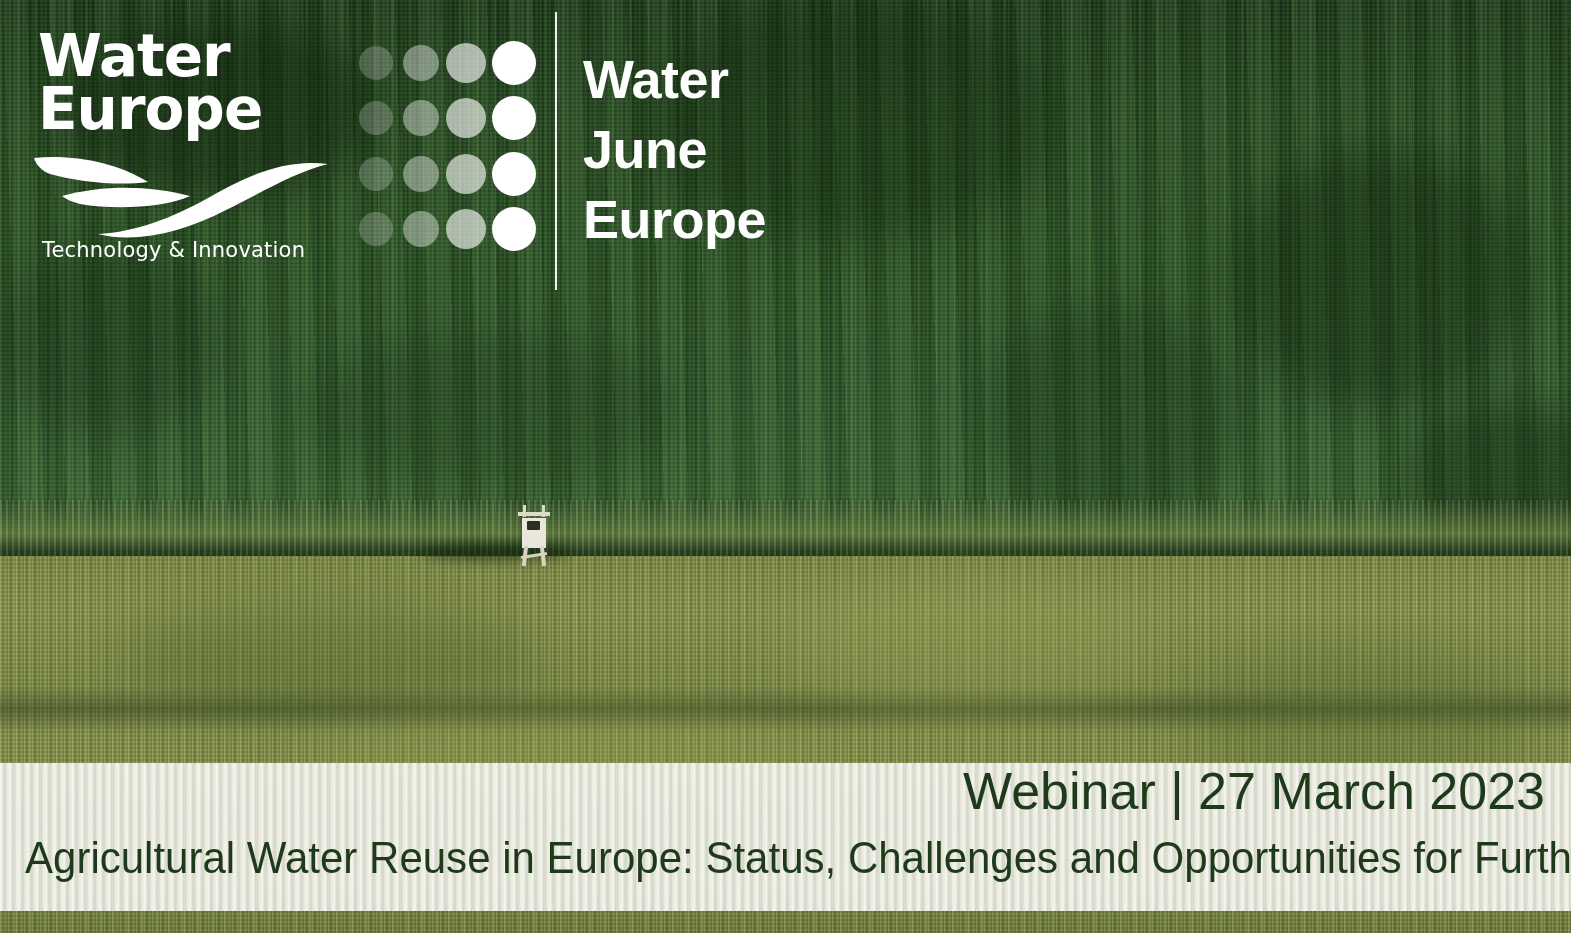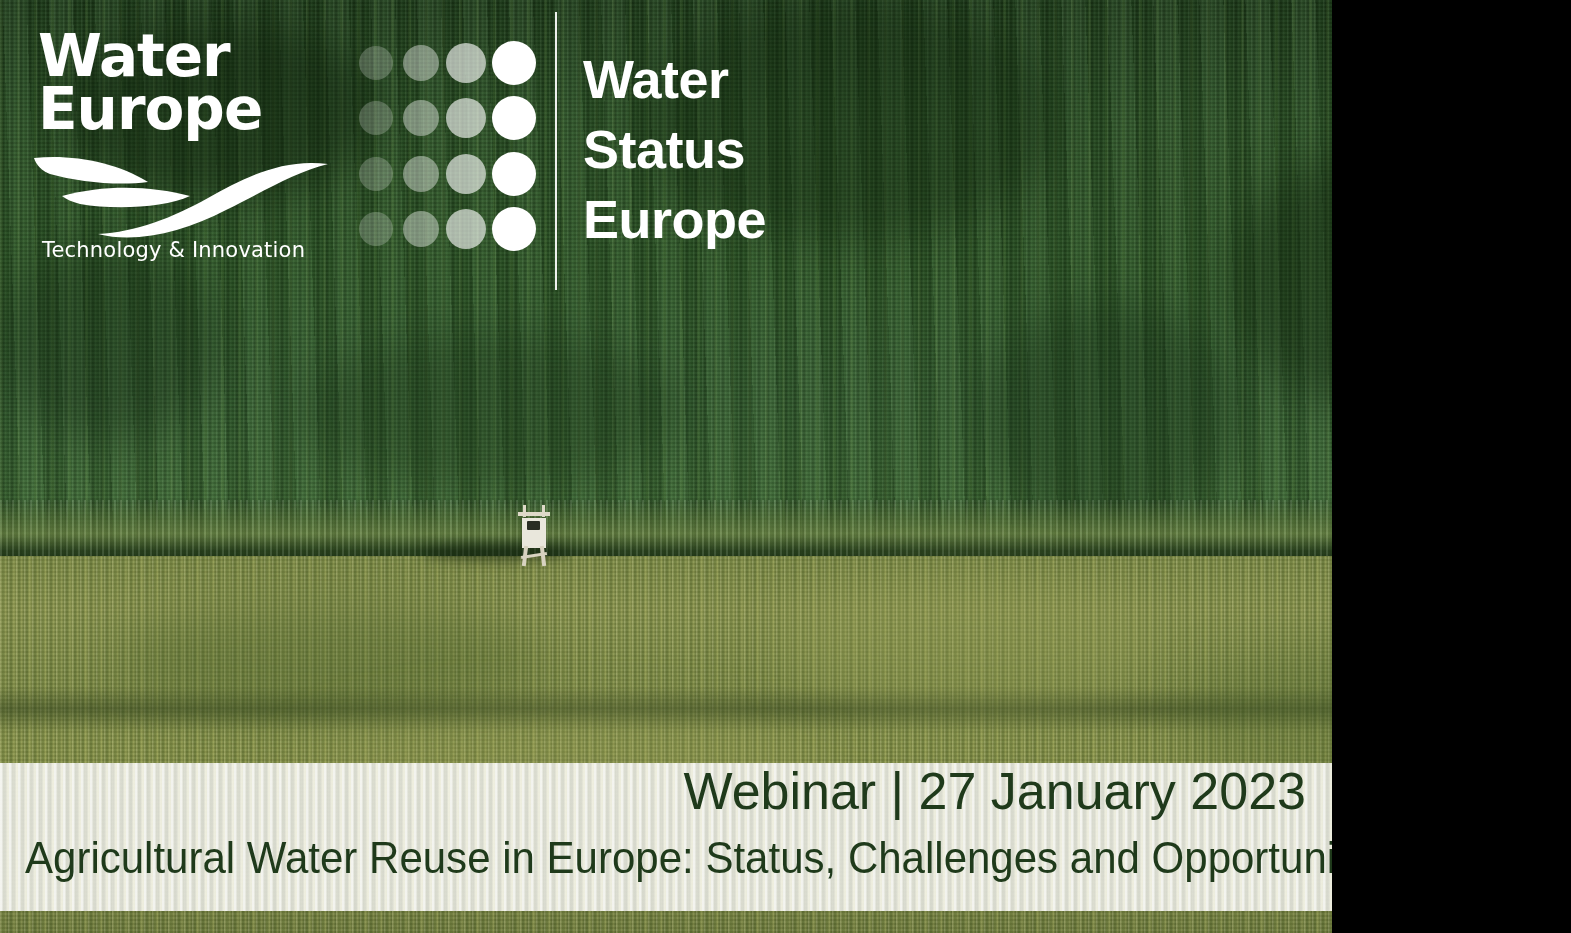--- a/index.html
+++ b/index.html
@@ -1,20 +1,20 @@
 <!DOCTYPE html>
 <html><head>
 <meta charset="utf-8">
 <style>
   html,body{margin:0;padding:0;background:#000;}
   body{font-family:"Liberation Sans", sans-serif;}
 
   .slide{
     position:relative;
-    width:1332px;height:933px;
+    width:1571px;height:933px;
     overflow:hidden;
     background:#1d3a18;
   }
 
   
   .photo{position:absolute;inset:0;overflow:hidden;}
 
   
   .field-maize{
     position:absolute;left:0;right:0;top:0;height:556px;
@@ -244,25 +244,25 @@
       <span class="dot c0"></span>
       <span class="dot c1"></span>
       <span class="dot c2"></span>
       <span class="dot c3"></span>
     </div>
 
     <div class="lockup-divider"></div>
 
     <div class="wre-wordmark">
       <span class="wre-line">Water</span>
-      <span class="wre-line">Status</span>
+      <span class="wre-line">June</span>
       <span class="wre-line">Europe</span>
     </div>
   </div>
 
   <div class="banner">
     <div class="banner-inner">
-      <div class="banner-title">Webinar | 27 January 2023</div>
+      <div class="banner-title">Webinar | 27 March 2023</div>
       <div class="banner-subtitle">Agricultural Water Reuse in Europe: Status, Challenges and Opportunities for Further Growth</div>
     </div>
   </div>
 
 </div>
 
 </body></html>

